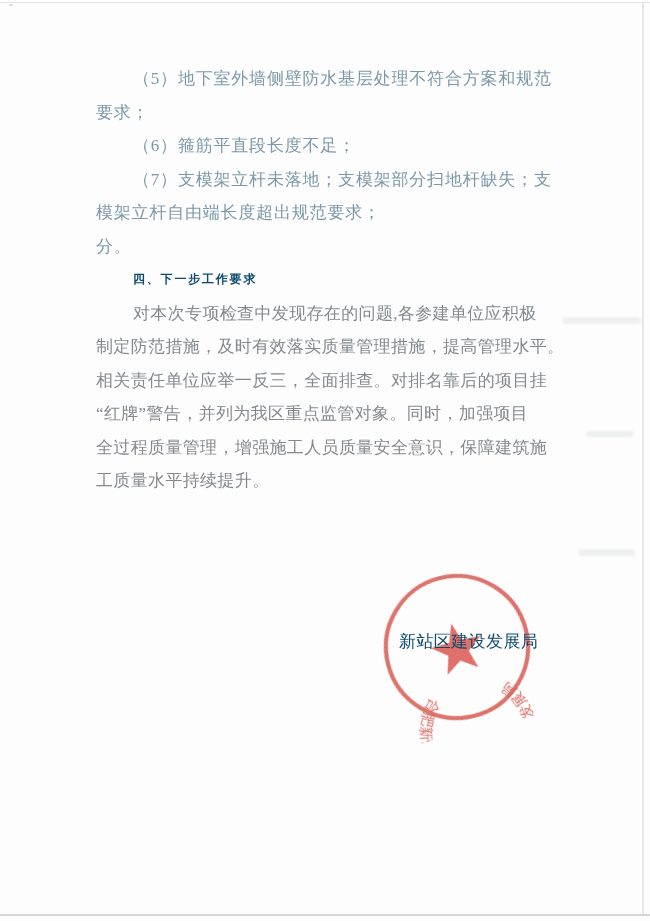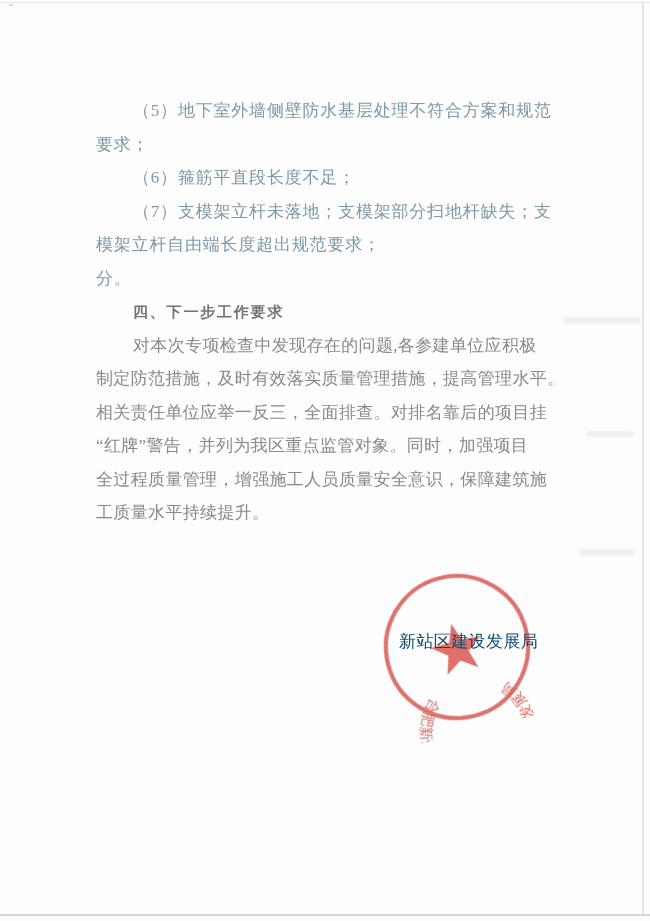--- a/index.html
+++ b/index.html
@@ -11,28 +11,28 @@
   .edge-top{position:absolute;left:0;top:2px;width:650px;height:1px;background:#e2e5e8;}
   .edge-right{position:absolute;left:642px;top:2px;width:2px;height:913px;background:#e5e6e9;}
   .edge-bottom{position:absolute;left:0;top:914px;width:650px;height:2px;background:#d5d6d9;}
   .corner-dot{position:absolute;left:9px;top:4px;width:4px;height:2px;background:#d8dadd;border-radius:1px;}
   .smudge{position:absolute;background:rgba(172,176,181,0.18);border-radius:3px;filter:blur(1px);}
   .smudge.s1{left:563px;top:317px;width:78px;height:7px;}
   .smudge.s2{left:586px;top:431px;width:48px;height:6px;}
   .smudge.s3{left:579px;top:549px;width:56px;height:7px;}
 
   
-  .content{position:absolute;left:96px;top:94px;width:490px;}
+  .content{position:absolute;left:96px;top:62px;width:490px;}
   .ln{height:33.5px;line-height:33.5px;font-size:17px;letter-spacing:0.8px;white-space:nowrap;}
   .indent{padding-left:37px;}
   .blue{color:#7b99a9;}
   .para{color:#85898d;letter-spacing:0.35px;}
   .heading{
-    color:#737373;font-family:"Liberation Sans", sans-serif;font-weight:bold;
-    font-size:15px;letter-spacing:1.8px;
+    color:#0c4a6e;font-family:"Liberation Sans", sans-serif;font-weight:bold;
+    font-size:12px;letter-spacing:1.8px;
   }
 
   
   .seal-wrap{position:absolute;left:372px;top:562px;width:170px;height:170px;
     transform:rotate(-14deg);opacity:0.85;filter:blur(0.3px);z-index:2;}
   .seal-wrap svg{display:block;}
   .seal-wrap text{font-family:"Liberation Serif", serif;letter-spacing:0.8px;}
   .sig-org{position:absolute;left:399px;top:630px;font-size:17px;color:#0c4a6e;
     letter-spacing:0.4px;z-index:3;white-space:nowrap;}
   .sig-date{position:absolute;left:391px;top:667px;font-size:16.5px;color:#51565b;

